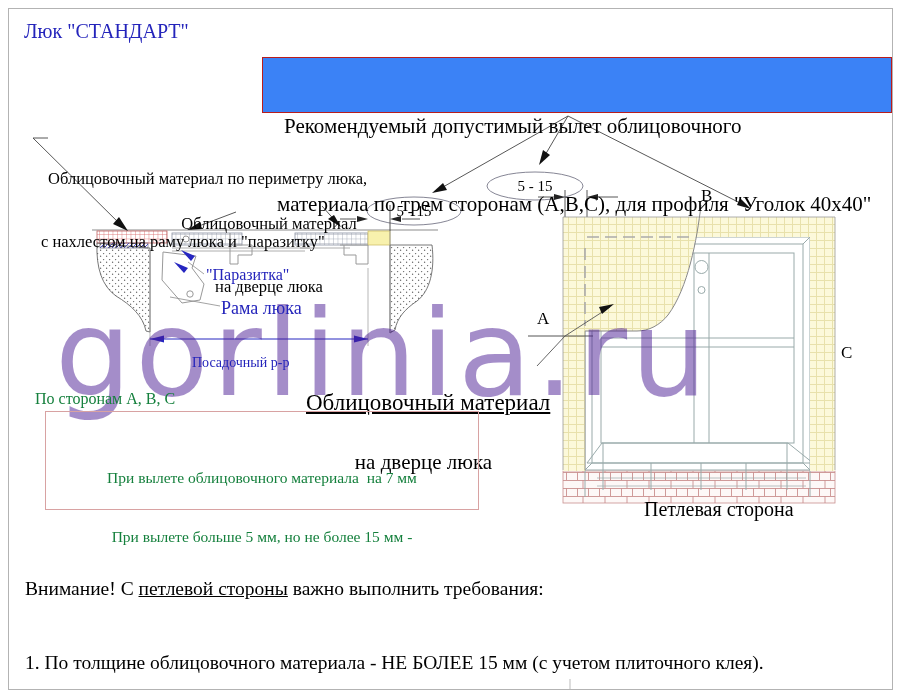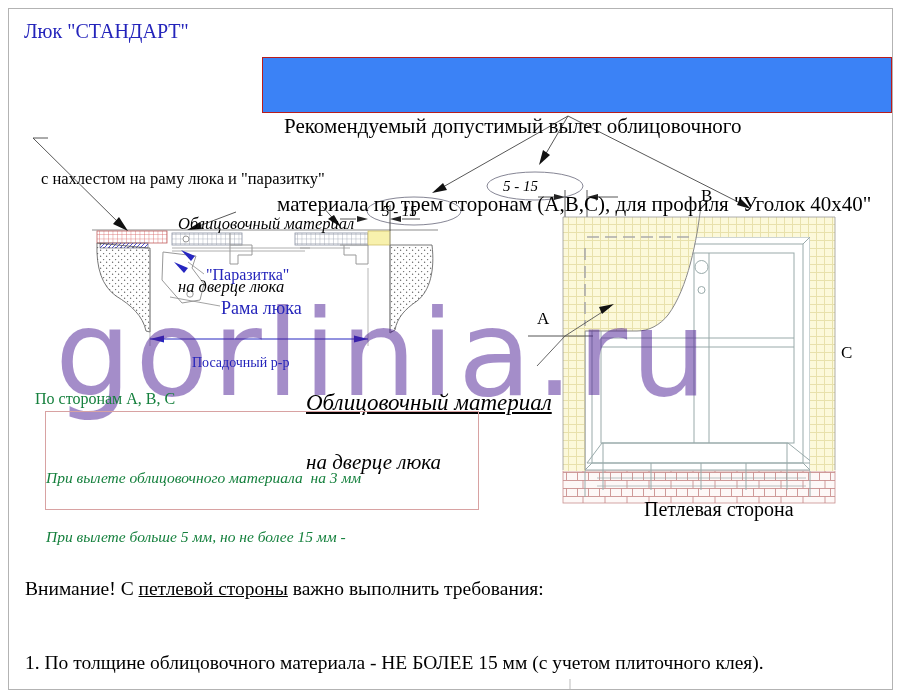--- a/index.html
+++ b/index.html
@@ -7,21 +7,21 @@
         font-family:"Liberation Serif",serif;color:#000;}
   .abs{position:absolute;}
   .frame{top:8px;left:8px;right:7px;bottom:10px;border:1px solid #b3b3b3;z-index:0;}
   svg.draw{top:0;left:0;z-index:1;}
   .wm{z-index:2;left:55px;top:284px;font-family:"DejaVu Sans",sans-serif;
       font-size:120px;letter-spacing:4px;color:#4c1d95;opacity:.5;pointer-events:none;}
   .txt{z-index:3;white-space:pre;}
   .blue{color:#2424bb;}
   .red{color:#15803d;}
   .u{text-decoration:underline;}
-  .ctr{text-align:left;font-style:italic;}
+  .ctr{text-align:center;}
   #title{left:24px;top:20px;font-size:20px;}
   #recbox{left:262px;top:57px;width:614px;height:51px;border:1px solid #b91c1c;
           background:#3b82f6;font-size:21px;line-height:26px;padding:3px 0 0 14px;}
   #recbox .l1{text-indent:7px;}
   #lbl-perimeter{left:41px;top:126px;font-size:16.5px;line-height:21px;}
   #lbl-perimeter .l1{text-indent:7px;}
   #lbl-door-small{left:178px;top:171px;width:182px;font-size:16.5px;line-height:21px;}
   #lbl-parasitka{left:206px;top:266px;font-size:16px;}
   #lbl-rama{left:221px;top:298px;font-size:18px;}
   #lbl-posad{left:192px;top:319px;font-size:14px;margin-top:36px;}
@@ -171,20 +171,21 @@
   <div class="abs wm">gorlinia.ru</div>
 
   <div class="abs txt blue" id="title">Люк "СТАНДАРТ"</div>
 
   <div class="abs txt" id="recbox">
     <div class="l1">Рекомендуемый допустимый вылет облицовочного</div>
     <div>материала по трем сторонам (А,В,С), для профиля "Уголок 40х40"</div>
   </div>
 
   <div class="abs txt" id="lbl-perimeter">
+    <div class="l1">Облицовочный материал по периметру люка,</div>
     <div>с нахлестом на раму люка и "паразитку"</div>
   </div>
 
   <div class="abs txt ctr" id="lbl-door-small">
     <div>Облицовочный материал</div>
     <div>на дверце люка</div>
   </div>
 
   <div class="abs txt blue" id="lbl-parasitka">"Паразитка"</div>
   <div class="abs txt blue" id="lbl-rama">Рама люка</div>
@@ -200,21 +201,21 @@
   <div class="abs txt ctr" id="lbl-door-big">
     <div class="l1">Облицовочный материал</div>
     <div class="l2">на дверце люка</div>
   </div>
 
   <div class="abs txt" id="lbl-hinge">Петлевая сторона</div>
 
   <div class="abs txt red" id="red-heading">По сторонам А, В, С</div>
 
   <div class="abs txt red ctr" id="red-box">
-    <div>При вылете облицовочного материала  на 3 мм</div>
+    <div>При вылете облицовочного материала  на 7 мм</div>
     <div>При вылете больше 5 мм, но не более 15 мм -</div>
   </div>
 
   <div class="abs txt" id="attention">
     <div><span>Внимание! С </span><span class="u">петлевой стороны</span><span> важно выполнить требования:</span></div>
     <div>1. По толщине облицовочного материала - НЕ БОЛЕЕ 15 мм (с учетом плиточного клея).</div>
     
     
     
     

